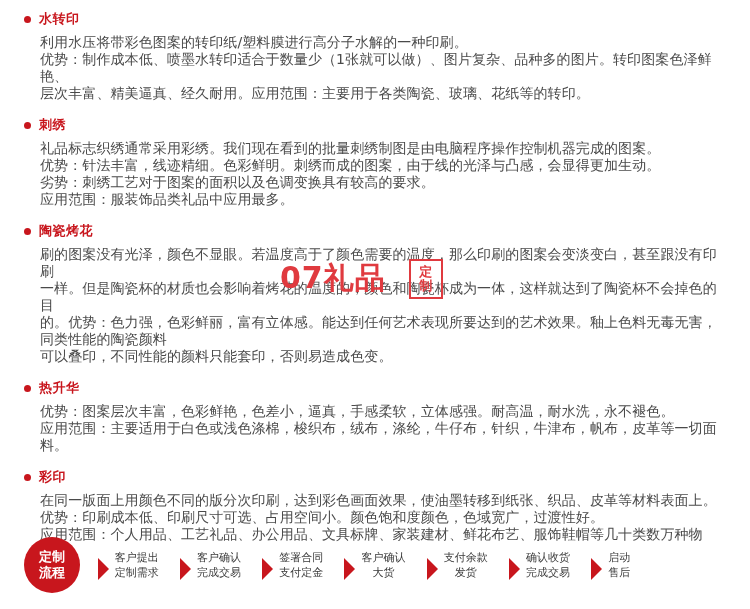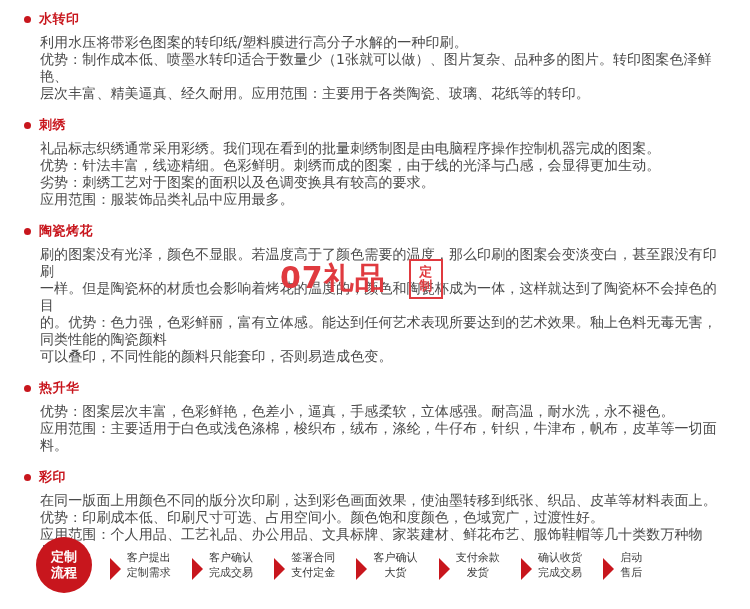--- a/index.html
+++ b/index.html
@@ -79,21 +79,21 @@
     font-size: 13px;
     font-weight: bold;
     line-height: 14px;
     padding: 4px 5px;
     text-align: center;
     width: 20px;
   }
   
   .flow {
     position: absolute;
-    left: 16px;
+    left: 4px;
     bottom: 16px;
     width: 654px;
     display: flex;
     align-items: center;
     padding: 0 20px;
     box-sizing: border-box;
   }
   .flow-badge {
     width: 56px;
     height: 56px;

